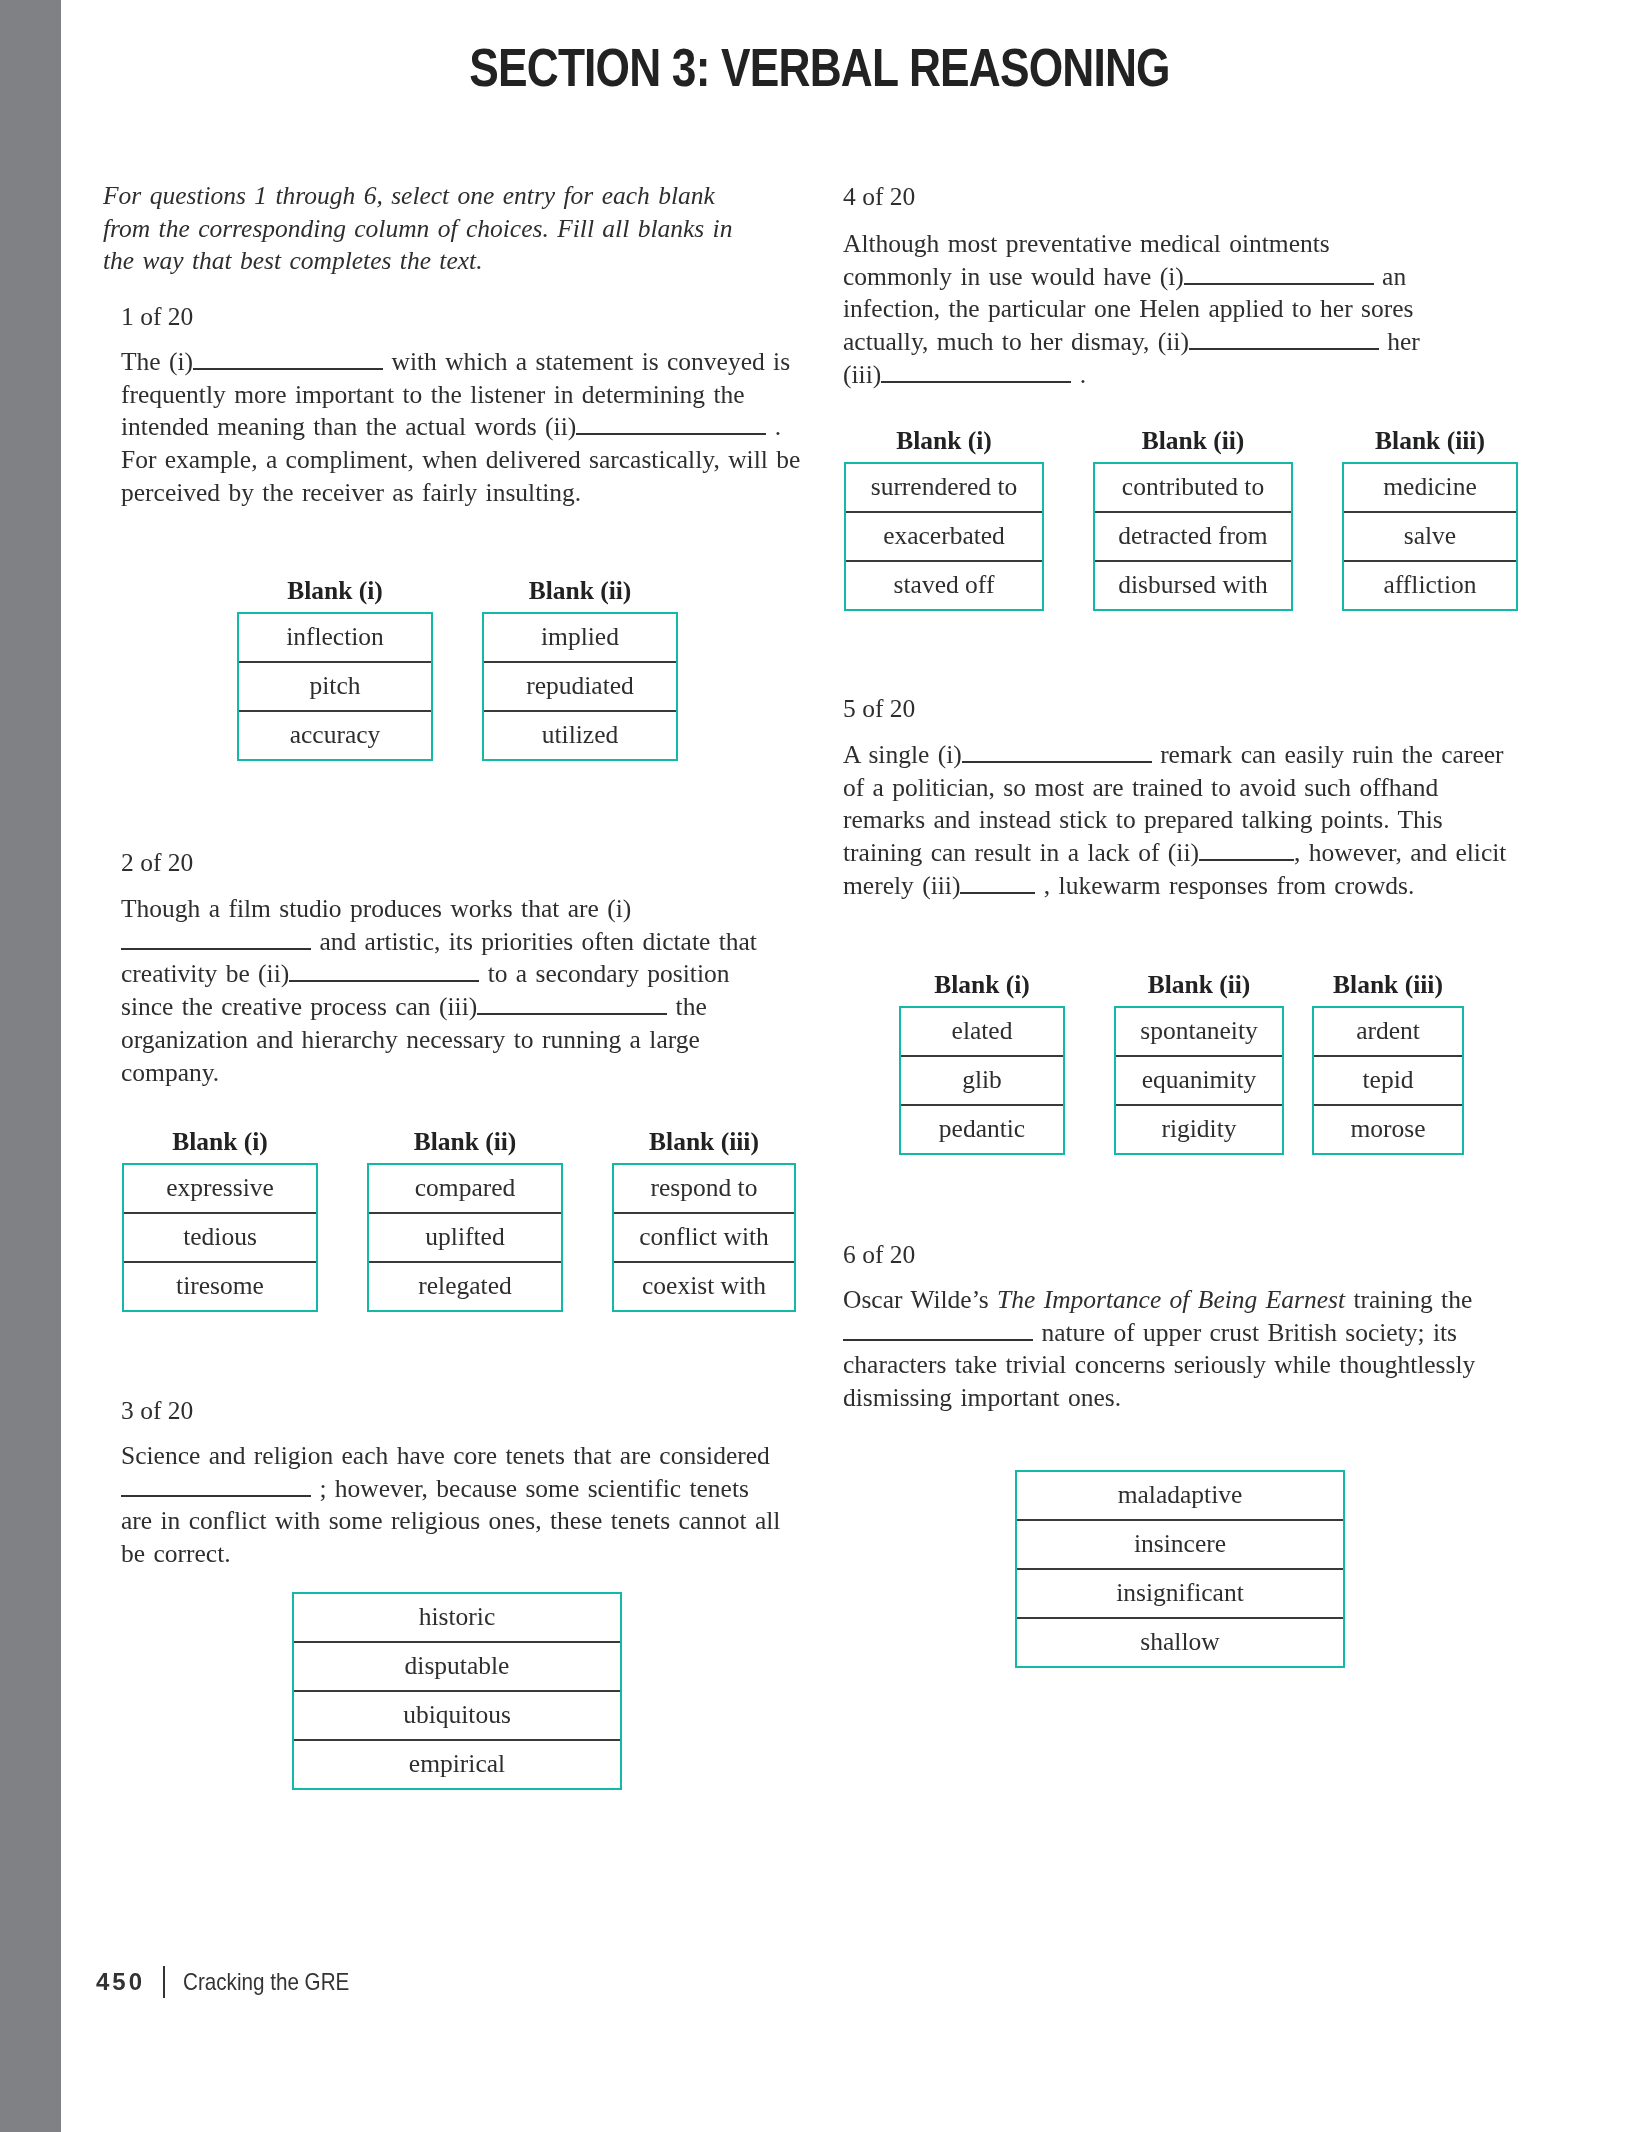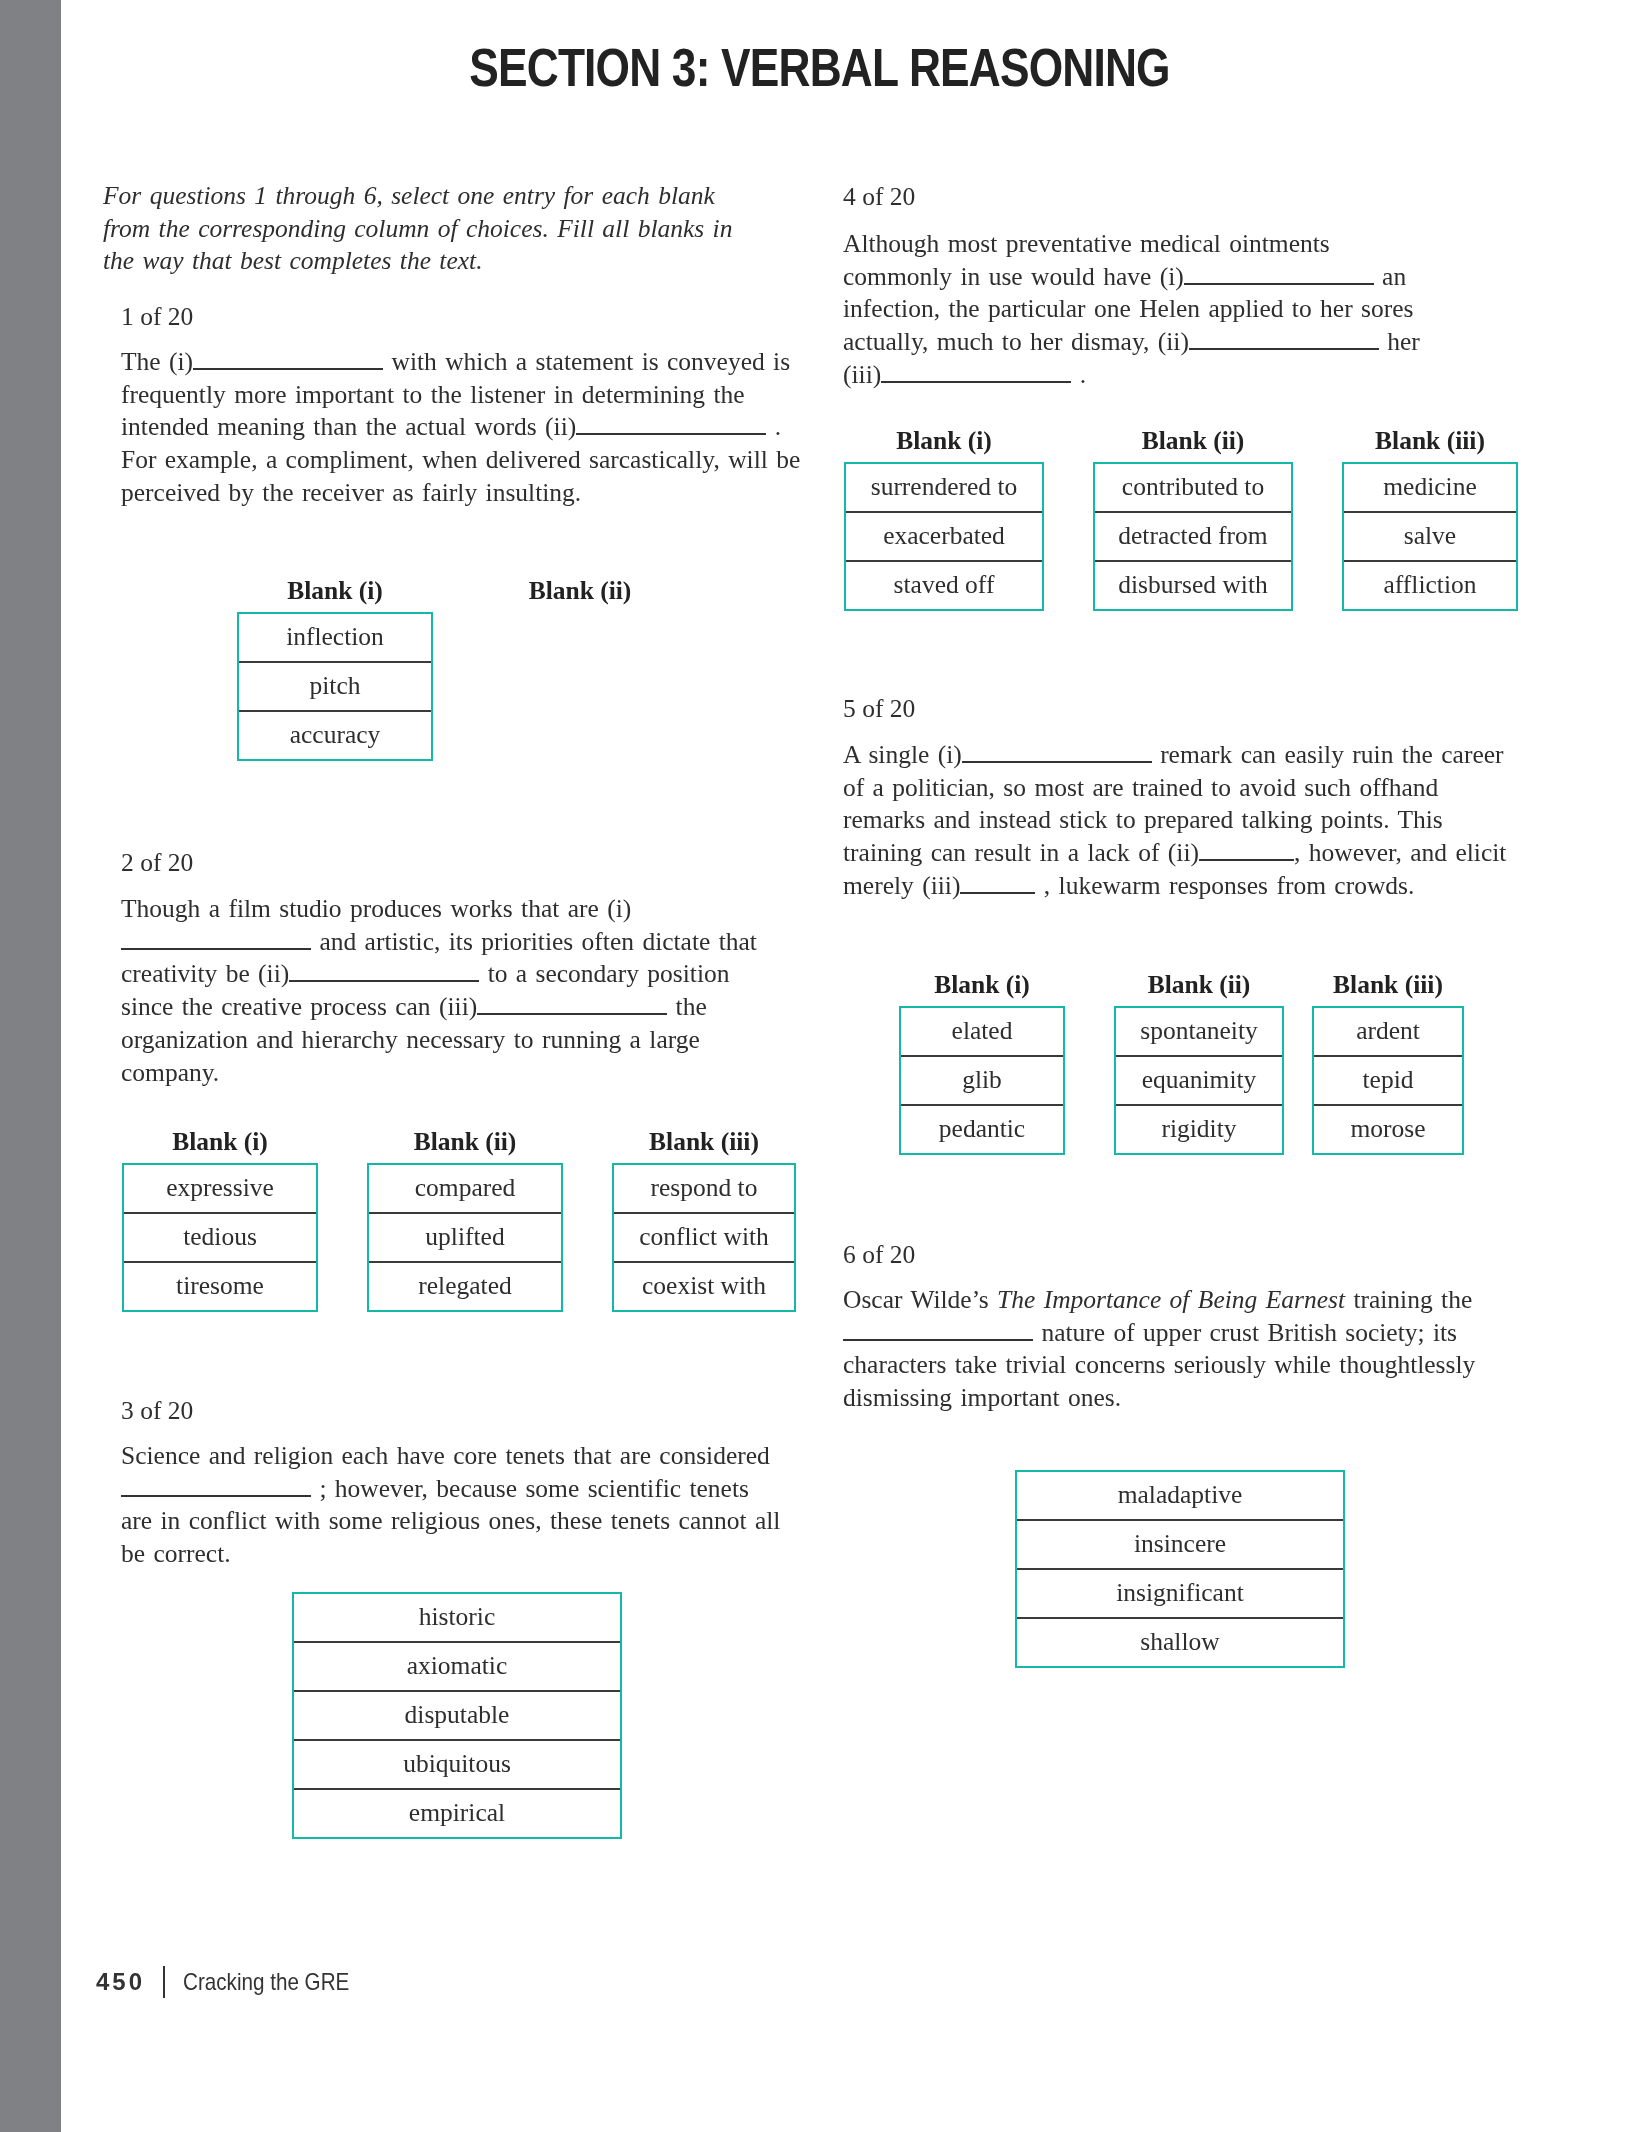--- a/index.html
+++ b/index.html
@@ -45,20 +45,25 @@
 <div class="col" style="left:237px; top:574px; width:196px;">
   <div class="col-head">Blank (i)</div>
   <div class="opt-box">
     <div class="opt">inflection</div>
     <div class="opt">pitch</div>
     <div class="opt">accuracy</div>
   </div>
 </div>
 <div class="col" style="left:482px; top:574px; width:196px;">
   <div class="col-head">Blank (ii)</div>
+  <div class="opt-box">
+    <div class="opt">implied</div>
+    <div class="opt">repudiated</div>
+    <div class="opt">utilized</div>
+  </div>
 </div>
 
 <div class="abs qnum" style="left:121px; top:848px;">2 of 20</div>
 <div class="abs txt" style="left:121px; top:893px; width:640px;">
   <span>Though a film studio produces works that are (i)</span><span class="blank b190"></span><span> and artistic, its priorities often dictate that creativity be (ii)</span><span class="blank b190"></span><span> to a secondary position since the creative process can (iii)</span><span class="blank b190"></span><span> the organization and hierarchy necessary to running a large company.</span>
 </div>
 <div class="col" style="left:122px; top:1125px; width:196px;">
   <div class="col-head">Blank (i)</div>
   <div class="opt-box">
     <div class="opt">expressive</div>
@@ -83,21 +88,20 @@
   </div>
 </div>
 
 <div class="abs qnum" style="left:121px; top:1396px;">3 of 20</div>
 <div class="abs txt" style="left:121px; top:1440px; width:660px;">
   <span>Science and religion each have core tenets that are considered </span><span class="blank b190"></span><span> ; however, because some scientific tenets are in conflict with some religious ones, these tenets cannot all be correct.</span>
 </div>
 <div class="col" style="left:292px; top:1592px; width:330px;">
   <div class="opt-box">
     <div class="opt">historic</div>
-    <div class="opt">axiomatic</div>
     <div class="opt">disputable</div>
     <div class="opt">ubiquitous</div>
     <div class="opt">empirical</div>
   </div>
 </div>
 
 <div class="abs qnum" style="left:843px; top:182px;">4 of 20</div>
 <div class="abs txt" style="left:843px; top:228px; width:600px;">
   <span>Although most preventative medical ointments commonly in use would have (i)</span><span class="blank b190"></span><span> an infection, the particular one Helen applied to her sores actually, much to her dismay, (ii)</span><span class="blank b190"></span><span> her (iii)</span><span class="blank b190"></span><span> .</span>
 </div>

